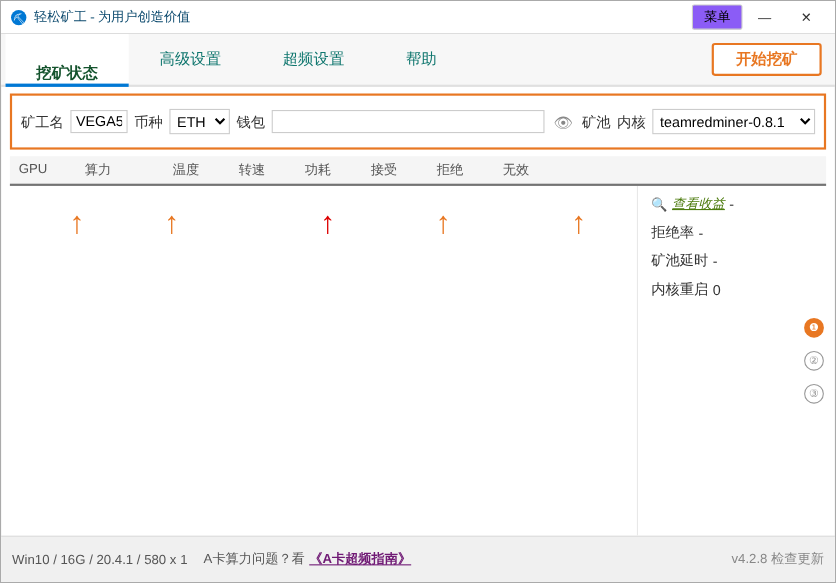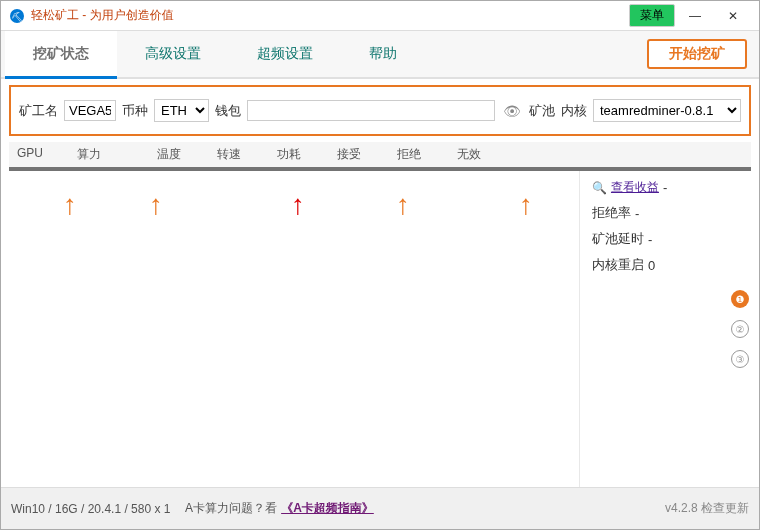--- a/index.html
+++ b/index.html
@@ -30,41 +30,42 @@
       border-bottom: 1px solid #ddd;
       flex-shrink: 0;
     }
     .titlebar-left {
       display: flex;
       align-items: center;
       gap: 6px;
     }
     .titlebar-title {
       font-size: 12px;
-      color: #c2410c;
+      color: #0c4a6e;
+      font-family: Liberation Serif, serif;
     }
     .titlebar-right {
       display: flex;
       align-items: center;
       gap: 2px;
     }
     .titlebar-btn {
       width: 36px;
       height: 20px;
       display: flex;
       align-items: center;
       justify-content: center;
       font-size: 12px;
       cursor: pointer;
       border: none;
       background: transparent;
       color: #333;
     }
     .menu-btn {
-      background: #22c55e;
+      background: #8b5cf6;
       border: 1px solid #ccc;
       padding: 2px 10px;
       font-size: 12px;
       cursor: pointer;
       border-radius: 2px;
     }
     
     .nav-bar {
       display: flex;
       align-items: stretch;
@@ -82,24 +83,25 @@
       cursor: pointer;
       font-size: 14px;
       color: #0f766e;
       border: none;
       background: transparent;
       white-space: nowrap;
       border-bottom: 3px solid transparent;
       margin-bottom: -2px;
     }
     .nav-tab.active {
-      color: #737373;
+      color: #14532d;
       border-bottom: 3px solid #0078d4;
       background: #fff;
       font-weight: bold;
+      align-items: flex-end;
     }
     .nav-spacer { flex: 1; }
     .start-mining-btn {
       margin: 8px 8px;
       padding: 0 20px;
       background: #fff;
       border: 2px solid #e87722;
       color: #e87722;
       font-size: 14px;
       font-weight: bold;
@@ -152,21 +154,21 @@
       color: #888;
       font-size: 14px;
       padding: 0 2px;
     }
     
     .table-header {
       display: grid;
       grid-template-columns: 60px 80px 60px 60px 60px 60px 60px 60px;
       padding: 4px 8px;
       background: #f5f5f5;
-      border-bottom: 4px solid #737373;
+      border-bottom: 2px solid #737373;
       margin: 0 8px;
       flex-shrink: 0;
     }
     .table-header-cell {
       font-size: 12px;
       color: #555;
       text-align: left;
     }
     
     .main-content {
@@ -194,24 +196,25 @@
     }
     .info-row {
       display: flex;
       align-items: center;
       margin-bottom: 8px;
       font-size: 13px;
       color: #555;
       gap: 4px;
     }
     .info-link {
-      color: #4c1d95;
+      color: #4d7c0f;
       cursor: pointer;
       text-decoration: underline;
       font-size: 12px;
+      font-style: italic;
     }
     .info-value {
       color: #333;
     }
     
     .circles-panel {
       position: absolute;
       right: 10px;
       top: 50%;
       transform: translateY(-50%);

